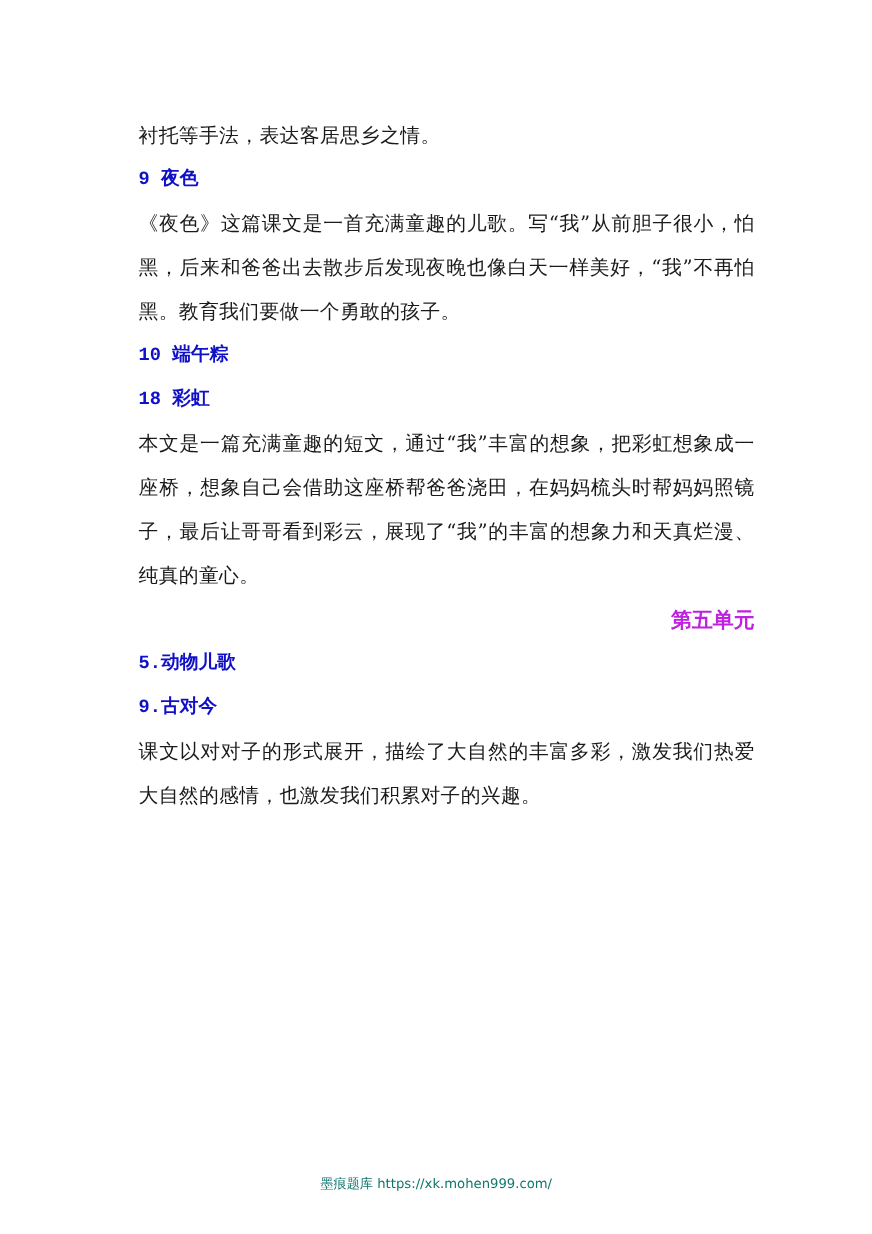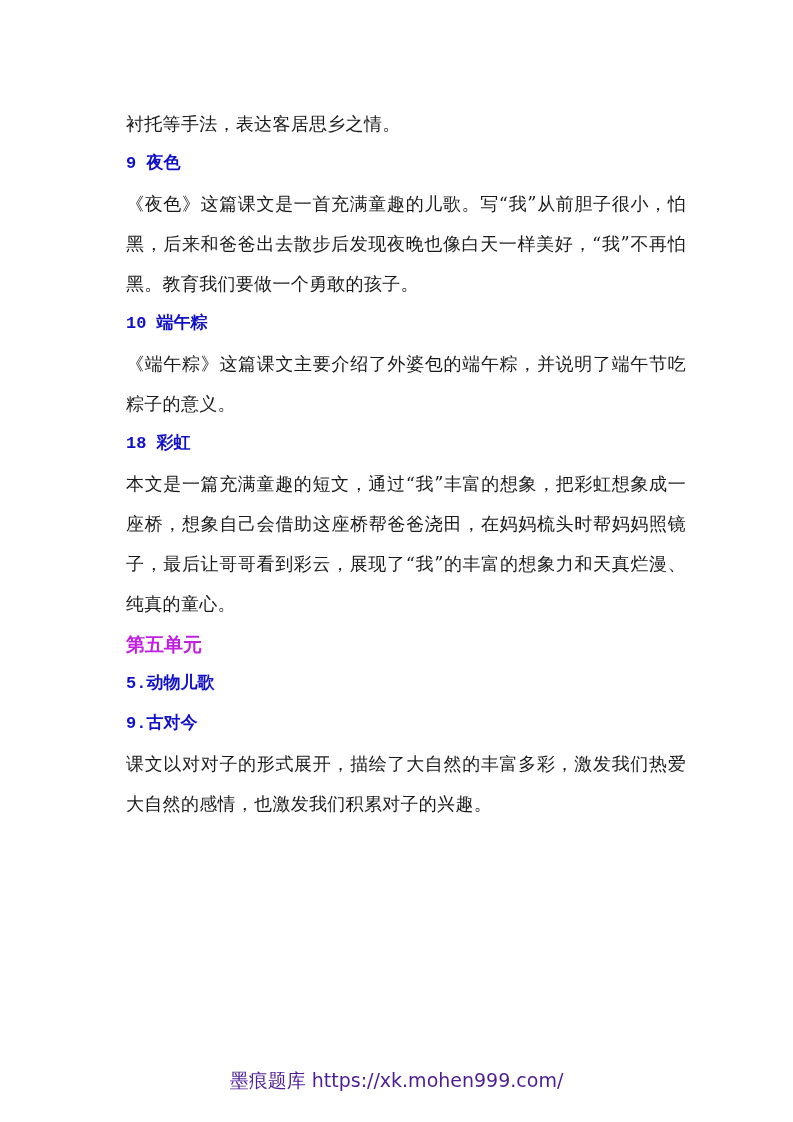--- a/index.html
+++ b/index.html
@@ -3,35 +3,34 @@
   <meta charset="utf-8">
   <style>
     html, body { margin: 0; padding: 0; background: #ffffff; }
     body { width: 793px; height: 1122px; position: relative; overflow: hidden;
            font-family: "DejaVu Serif", "Liberation Serif", serif; color: #1a1a1a; }
     .page { position: absolute; left: 126px; top: 104px; width: 560px; }
     .para { font-size: 18px; line-height: 40px; text-align: justify; text-align-last: left; letter-spacing: 0.3px; }
     .heading { font-family: Liberation Mono, monospace; font-weight: bold;
                font-size: 17px; line-height: 40px; height: 40px; color: #1010c8; }
     .unit { font-family: "DejaVu Sans", "Liberation Sans", sans-serif; font-weight: bold;
-            font-size: 19px; line-height: 40px; height: 40px; text-align: left; color: #c020e0; }
+            font-size: 19px; line-height: 40px; height: 40px; text-align: right; color: #c020e0; }
     .footer { position: absolute; left: 0; width: 793px; top: 1068px; text-align: center;
-              font-family: "DejaVu Sans", "Liberation Sans", sans-serif; font-size: 19px; color: #4c1d95; }
+              font-family: "DejaVu Sans", "Liberation Sans", sans-serif; font-size: 12px; color: #0f766e; }
   </style>
 </head>
 <body>
 
 <div class="page">
   <div class="para">衬托等手法，表达客居思乡之情。</div>
 
   <div class="heading">9 夜色</div>
   <div class="para">《夜色》这篇课文是一首充满童趣的儿歌。写“我”从前胆子很小，怕黑，后来和爸爸出去散步后发现夜晚也像白天一样美好，“我”不再怕黑。教育我们要做一个勇敢的孩子。</div>
 
   <div class="heading">10 端午粽</div>
-  <div class="para">《端午粽》这篇课文主要介绍了外婆包的端午粽，并说明了端午节吃粽子的意义。</div>
 
   <div class="heading">18 彩虹</div>
   <div class="para">本文是一篇充满童趣的短文，通过“我”丰富的想象，把彩虹想象成一座桥，想象自己会借助这座桥帮爸爸浇田，在妈妈梳头时帮妈妈照镜子，最后让哥哥看到彩云，展现了“我”的丰富的想象力和天真烂漫、纯真的童心。</div>
 
   <div class="unit">第五单元</div>
 
   <div class="heading">5.动物儿歌</div>
 
   <div class="heading">9.古对今</div>
   <div class="para">课文以对对子的形式展开，描绘了大自然的丰富多彩，激发我们热爱大自然的感情，也激发我们积累对子的兴趣。</div>

